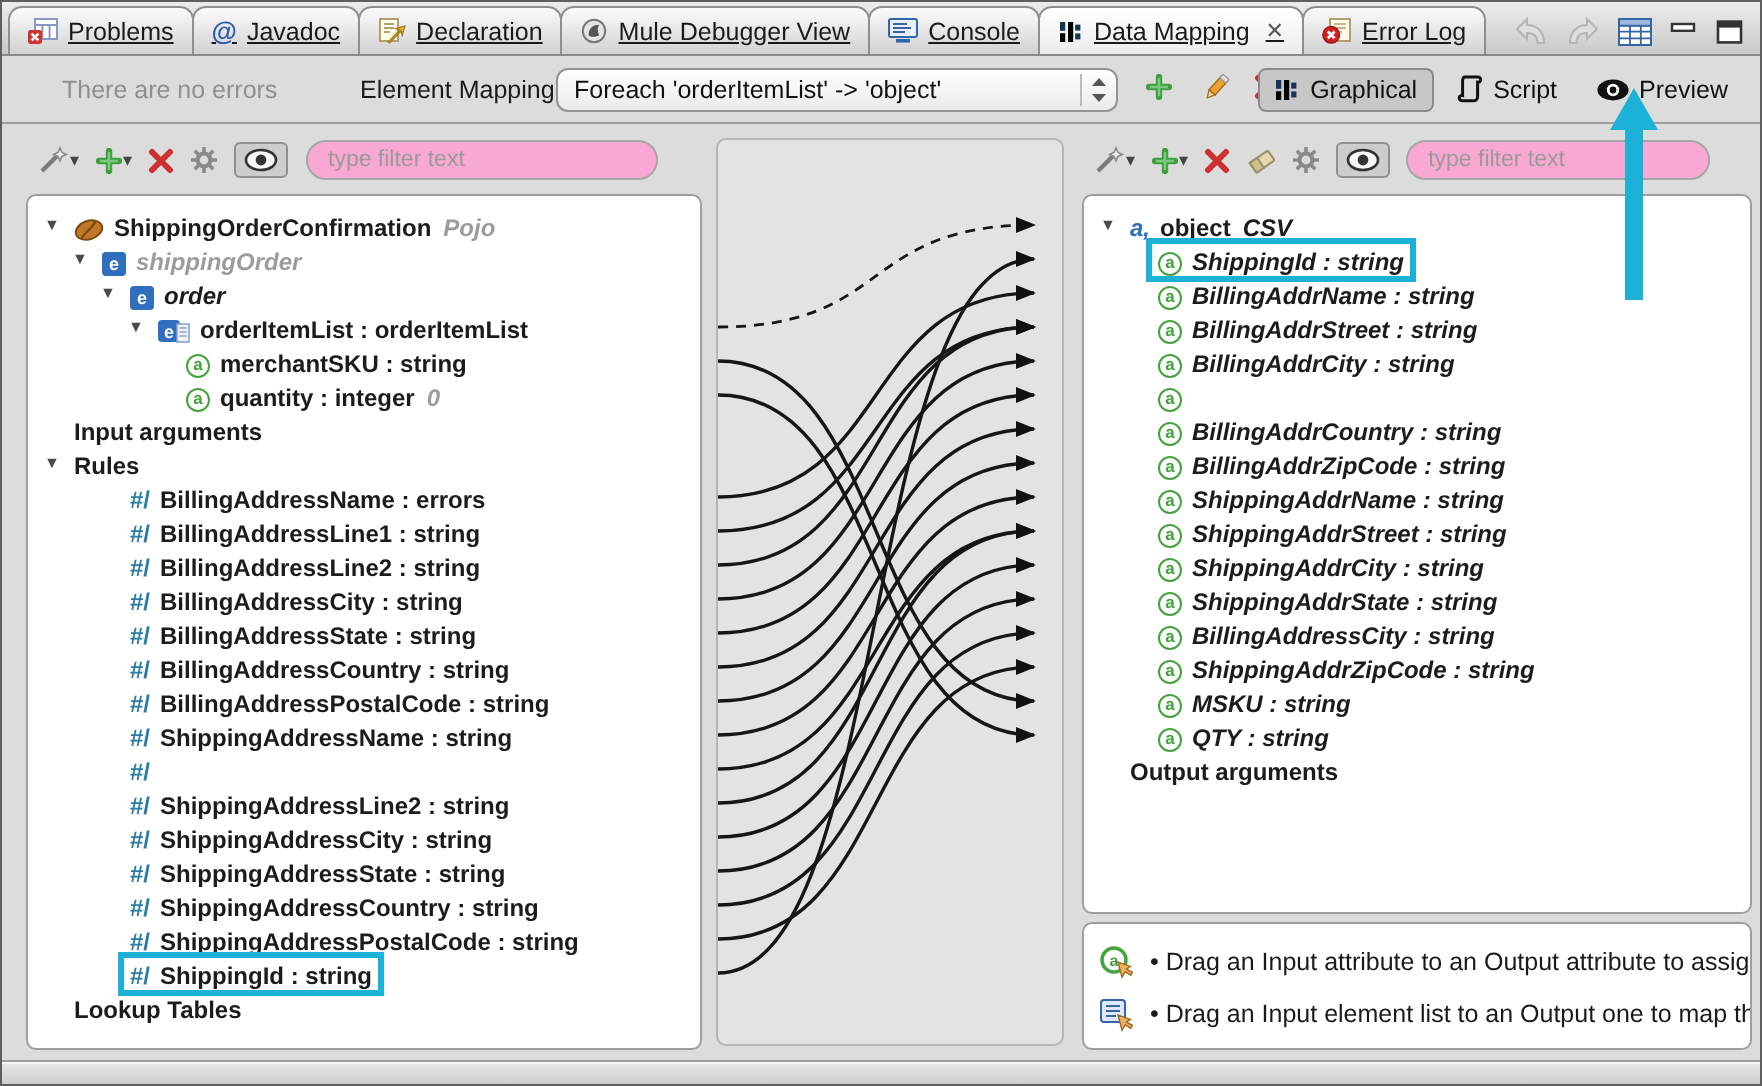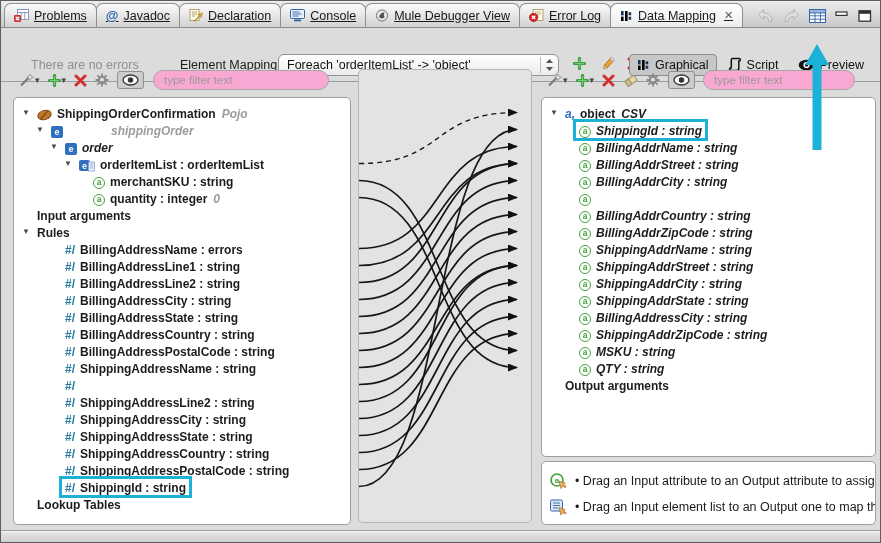--- a/index.html
+++ b/index.html
@@ -11,21 +11,21 @@
   .tabbar{position:absolute;top:0;left:0;right:0;height:27px;background:linear-gradient(#ececec,#c9c9c9);
     border-bottom:1px solid #8a8a8a;display:flex;align-items:flex-end;padding-left:3px;}
   .tab{display:flex;align-items:center;gap:5px;height:24px;padding:0 9px;border:1px solid #8f8f8f;border-bottom:none;
     border-radius:7px 7px 0 0;background:linear-gradient(#fbfbfb,#d2d2d2);margin-right:-1px;font-size:12.5px;color:#1a1a1a;white-space:nowrap;cursor:default;text-decoration:underline;}
   .tab.active{background:linear-gradient(#ffffff,#ececec);z-index:2;}
   .tab .close{margin-left:3px;color:#555;font-size:11px;}
   .win-icons{margin-left:auto;display:flex;gap:9px;align-items:center;padding:0 8px 4px 0;}
   .win-icons span{display:inline-flex;}
 
   
-  .toolbar{position:absolute;top:28px;left:0;right:0;height:33px;background:#dcdcdc;border-bottom:1px solid #9c9c9c;font-size:12.5px;margin-top:20px;}
+  .toolbar{position:absolute;top:28px;left:0;right:0;height:33px;background:#dcdcdc;border-bottom:1px solid #9c9c9c;font-size:12.5px;}
   .status{position:absolute;left:30px;top:9px;color:#8f8f8f;}
   .em-label{position:absolute;left:179px;top:9px;color:#1a1a1a;}
   .select{position:absolute;left:277px;top:5px;width:281px;height:22px;background:linear-gradient(#ffffff,#ebebeb);
     border:1px solid #939393;border-radius:6px;display:flex;align-items:center;padding:0 4px 0 8px;cursor:default;}
   .select .val{flex:1;white-space:nowrap;overflow:hidden;color:#111;}
   .select .stepper{border-left:1px solid #bbb;padding-left:4px;height:16px;display:flex;align-items:center;}
   .act{position:absolute;top:8px;cursor:pointer;display:inline-flex;}
   .modes{position:absolute;right:8px;top:4px;display:flex;align-items:center;gap:3px;}
   .mode{display:flex;align-items:center;gap:5px;padding:3px 7px;border-radius:4px;border:1px solid transparent;color:#111;cursor:pointer;}
   .mode.active{background:#c7c7c7;border-color:#8b8b8b;}
@@ -52,21 +52,21 @@
   .hint-row{display:flex;align-items:center;gap:7px;height:26px;font-size:12.5px;color:#1a1a1a;white-space:nowrap;}
 
   
   .row{height:17px;display:flex;align-items:center;font-size:12px;white-space:nowrap;cursor:default;}
   .tri{width:12px;font-size:8px;color:#4a4a4a;flex:none;}
   .sp{width:12px;flex:none;}
   .lab{display:inline-flex;align-items:flex-end;gap:5px;padding:0 3px;height:16px;}
   .lab.hl{outline:3px solid #1cb2d8;}
   .cls-b{font-weight:bold;color:#1c1c1c;}
   .cls-bi{font-weight:bold;font-style:italic;color:#1c1c1c;}
-  .cls-gi{font-weight:bold;font-style:italic;color:#9c9c9c;margin-left:43px;}
+  .cls-gi{font-weight:bold;font-style:italic;color:#9c9c9c;}
   .sfx-gi{color:#9c9c9c;font-style:italic;font-weight:bold;margin-left:1px;}
   .sfx-i{color:#1c1c1c;font-style:italic;font-weight:bold;margin-left:1px;text-decoration:underline;}
   .e-ic{width:12px;height:12px;background:#2f6fbe;color:#fff;font:bold 9px/12px "Liberation Sans",sans-serif;text-align:center;border-radius:2px;flex:none;}
   .a-ic{width:12px;height:12px;border:1.5px solid #44a33c;border-radius:50%;color:#44a33c;font:bold 8.5px/9.5px "Liberation Sans",sans-serif;text-align:center;background:#fff;flex:none;}
   .r-ic{color:#2a7da0;font-weight:bold;font-size:12px;flex:none;}
   .csv-ic{color:#2f6fbe;font-weight:bold;font-style:italic;font-size:12px;flex:none;}
   .glyph{display:inline-flex;align-items:center;}
 
   
   .canvas{position:absolute;left:357px;top:6px;width:174px;bottom:6px;background:#e3e3e3;border:1px solid #b5b5b5;border-radius:5px;}
@@ -104,60 +104,60 @@
             <svg width="14" height="13">
               <rect x="1" y="0.5" width="9" height="11" fill="#fffbe8" stroke="#b0a070"></rect>
               <path d="M3 3 h5 M3 5 h5 M3 7 h3" stroke="#b0a070"></path>
               <path d="M5 12 L11 6 L8.8 5.4 L13.5 4 L12.1 8.7 L11.5 6.5 L5.8 12.5 Z" fill="#e8b830" stroke="#a07818" stroke-width="0.6"></path>
             </svg>
           </span>
           <span>Declaration</span>
         </div>
         <div class="tab">
           <span class="glyph">
+            <svg width="14" height="13">
+              <circle cx="7" cy="6.5" r="5.6" fill="#e4e4e4" stroke="#777"></circle>
+              <path d="M4.3 8.6 C4.3 5.5 6 3.4 9.6 3.4 C8.6 5 8.6 6.2 9.6 8.6 C7.5 9.7 5.4 9.7 4.3 8.6 Z" fill="#555"></path>
+            </svg>
+          </span>
+          <span>Mule Debugger View</span>
+        </div>
+        <div class="tab">
+          <span class="glyph">
             <svg width="15" height="13">
               <rect x="0.5" y="0.5" width="14" height="9" rx="1" fill="#e8eefc" stroke="#3465a4"></rect>
               <path d="M2.5 3 h7 M2.5 5 h9 M2.5 7 h6" stroke="#3465a4" stroke-width="0.9"></path>
               <rect x="4" y="10.5" width="7" height="1.8" fill="#3465a4"></rect>
             </svg>
           </span>
           <span>Console</span>
-        </div>
-        <div class="tab">
-          <span class="glyph">
-            <svg width="14" height="13">
-              <circle cx="7" cy="6.5" r="5.6" fill="#e4e4e4" stroke="#777"></circle>
-              <path d="M4.3 8.6 C4.3 5.5 6 3.4 9.6 3.4 C8.6 5 8.6 6.2 9.6 8.6 C7.5 9.7 5.4 9.7 4.3 8.6 Z" fill="#555"></path>
-            </svg>
-          </span>
-          <span>Mule Debugger View</span>
-        </div>
-        <div class="tab">
-          <span class="glyph">
-            <svg width="15" height="13">
-              <rect x="4" y="0.5" width="10" height="11" fill="#fffbe8" stroke="#b0a070"></rect>
-              <path d="M6 3 h6 M6 5 h6 M6 7 h4" stroke="#b0a070" stroke-width="0.8"></path>
-              <circle cx="4.6" cy="8.4" r="4.2" fill="#d02020" stroke="#901010" stroke-width="0.6"></circle>
-              <path d="M2.9 6.7 L6.3 10.1 M6.3 6.7 L2.9 10.1" stroke="#fff" stroke-width="1.4"></path>
-            </svg>
-          </span>
-          <span>Error Log</span>
         </div>
         <div class="tab active">
           <span class="glyph">
             <svg width="13" height="12">
               <rect x="1" y="1" width="2.6" height="4.4" fill="#16335a"></rect>
               <rect x="1" y="6.6" width="2.6" height="4.4" fill="#000"></rect>
               <rect x="5" y="1" width="2.6" height="10" fill="#000"></rect>
               <rect x="8.6" y="2.3" width="2.6" height="3" fill="#16335a"></rect>
               <rect x="8.6" y="6.7" width="2.6" height="3" fill="#16335a"></rect>
             </svg>
           </span>
           <span>Data Mapping</span>
           <span class="close">✕</span>
+        </div>
+        <div class="tab">
+          <span class="glyph">
+            <svg width="15" height="13">
+              <rect x="4" y="0.5" width="10" height="11" fill="#fffbe8" stroke="#b0a070"></rect>
+              <path d="M6 3 h6 M6 5 h6 M6 7 h4" stroke="#b0a070" stroke-width="0.8"></path>
+              <circle cx="4.6" cy="8.4" r="4.2" fill="#d02020" stroke="#901010" stroke-width="0.6"></circle>
+              <path d="M2.9 6.7 L6.3 10.1 M6.3 6.7 L2.9 10.1" stroke="#fff" stroke-width="1.4"></path>
+            </svg>
+          </span>
+          <span>Error Log</span>
         </div>
       </div>
     <div class="win-icons" id="win-icons">
         <span class="glyph">
           <svg width="17" height="15">
             <path d="M15 13.5 C15 7.5 11 4.5 6.5 4.5 L6.5 1.5 L1.5 6.5 L6.5 11.5 L6.5 8.5 C10 8.5 11.8 10 11.8 13.5 Z" fill="#dedede" stroke="#b4b4b4"></path>
           </svg>
         </span>
         <span class="glyph">
           <svg width="17" height="15">

